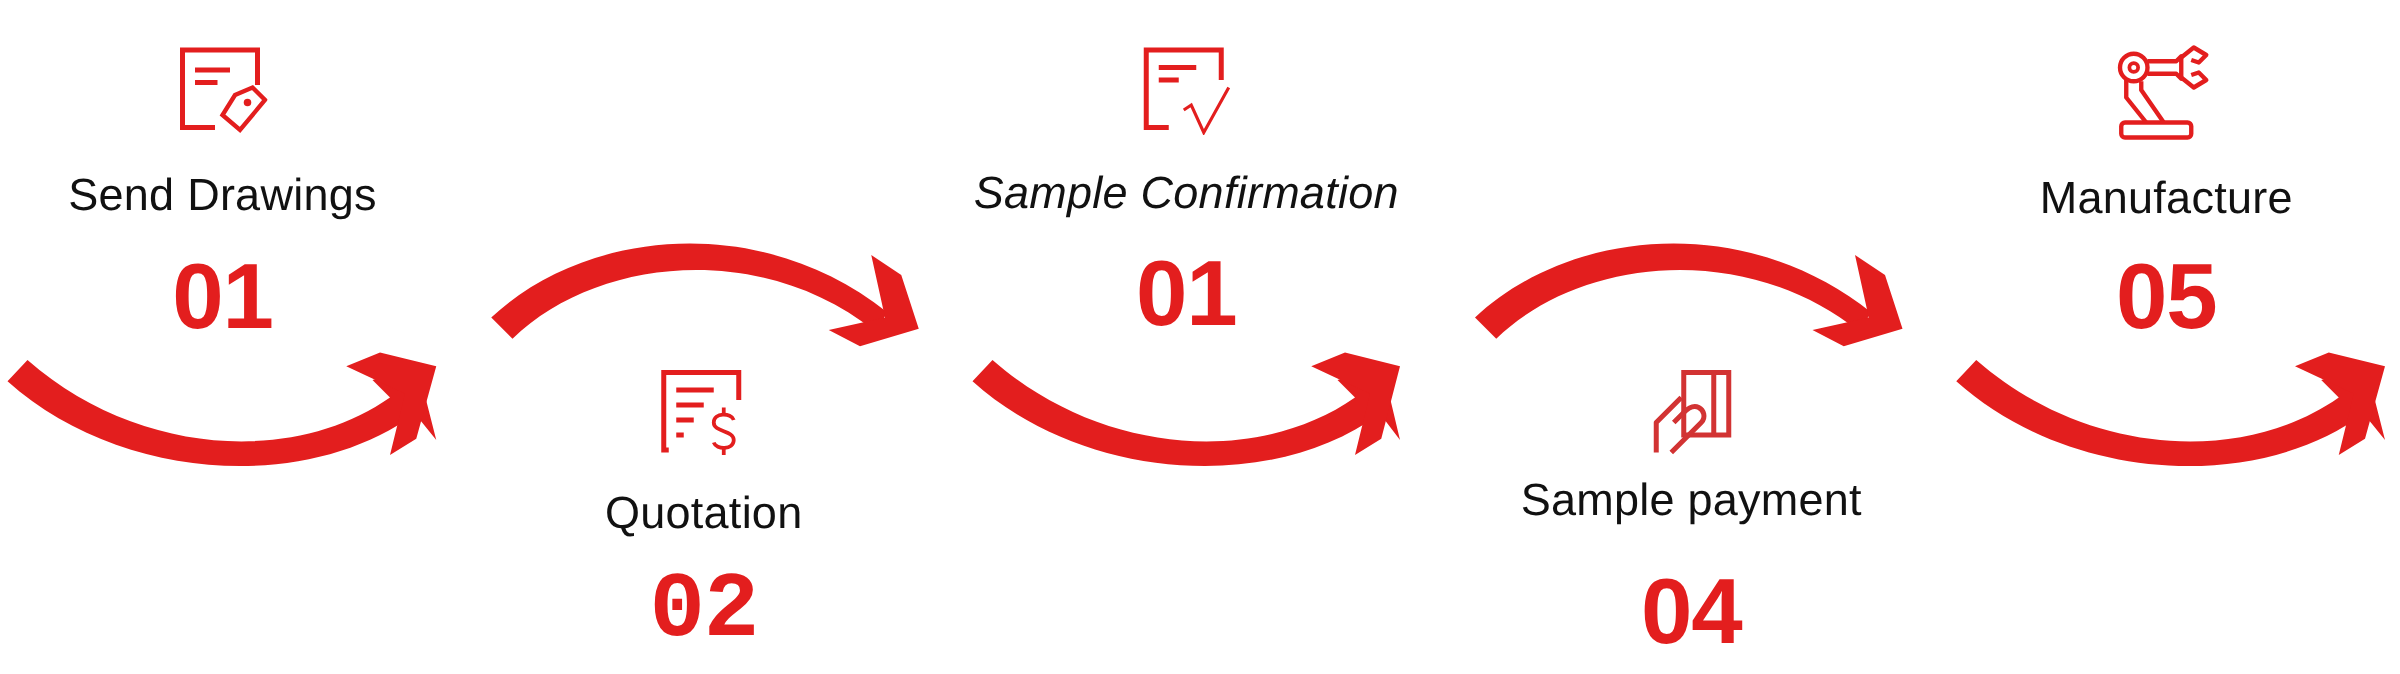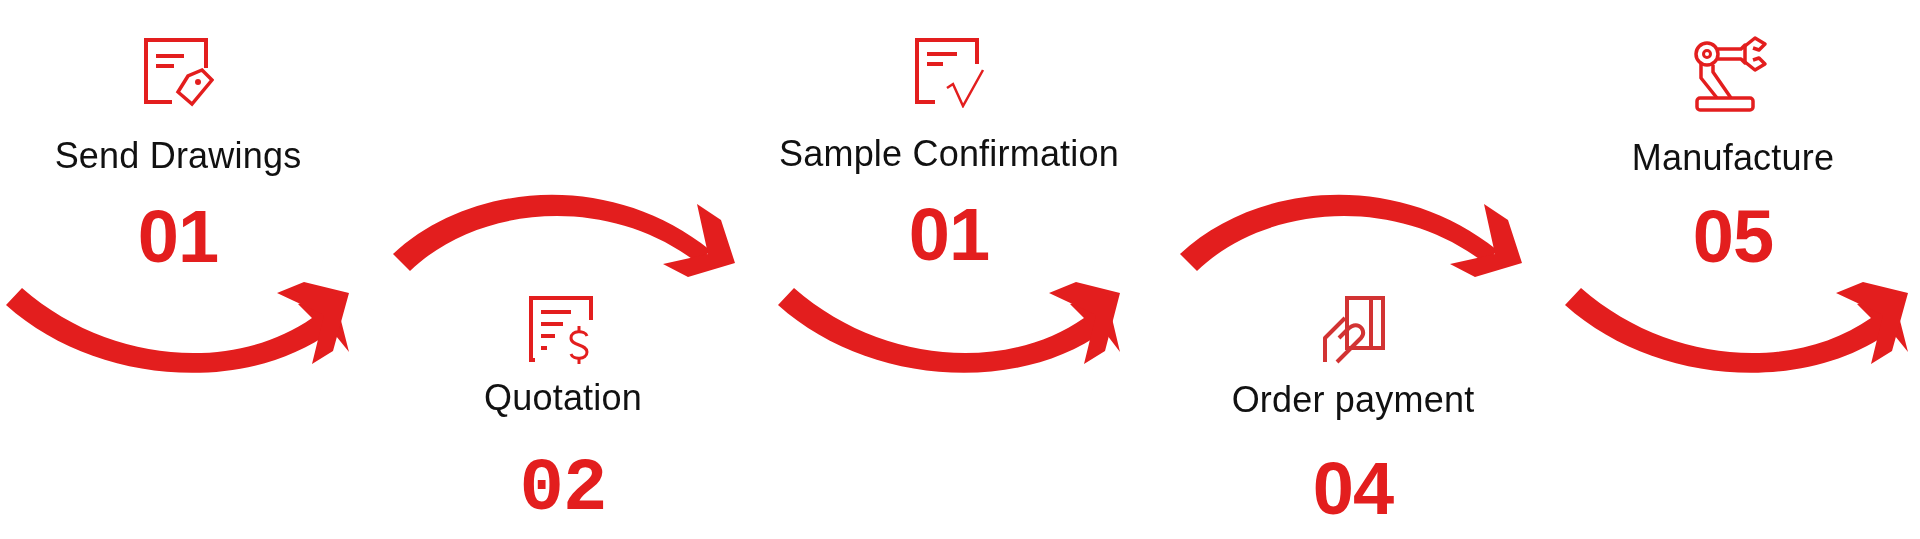--- a/index.html
+++ b/index.html
@@ -71,47 +71,47 @@
         <path d="M 8 66 L 4 66 L 4 4 L 64 4 L 64 26" fill="none" stroke="#E31E1E" stroke-width="4"></path>
         <line x1="14" y1="18" x2="44" y2="18" stroke="#E31E1E" stroke-width="4"></line>
         <line x1="14" y1="30" x2="36" y2="30" stroke="#E31E1E" stroke-width="4"></line>
         <line x1="14" y1="42" x2="28" y2="42" stroke="#E31E1E" stroke-width="4"></line>
         <line x1="14" y1="54" x2="20" y2="54" stroke="#E31E1E" stroke-width="4"></line>
         <path d="M 60 42 C 58 36, 44 36, 44 44 C 44 52, 60 50, 60 58 C 60 66, 46 66, 44 60" fill="none" stroke="#E31E1E" stroke-width="3"></path>
         <line x1="52" y1="32" x2="52" y2="38" stroke="#E31E1E" stroke-width="3"></line>
         <line x1="52" y1="64" x2="52" y2="70" stroke="#E31E1E" stroke-width="3"></line>
       </svg>
     </div>
-    <div class="label" style="top:380px;">Quotation</div>
+    <div class="label" style="top:392px;">Quotation</div>
     <div class="num" style="top:452px;font-family:Liberation Mono, monospace;">02</div>
   </div>
 
   <div class="step" style="left:949px; top:0;">
     <div class="icon" style="top:36px;">
       <svg viewBox="0 0 72 72">
         <path d="M 22 66 L 4 66 L 4 4 L 64 4 L 64 28" fill="none" stroke="#E31E1E" stroke-width="4"></path>
         <line x1="14" y1="18" x2="44" y2="18" stroke="#E31E1E" stroke-width="4"></line>
         <line x1="14" y1="28" x2="30" y2="28" stroke="#E31E1E" stroke-width="4"></line>
         <polyline points="34,52 40,48 50,70 70,34" fill="none" stroke="#E31E1E" stroke-width="2.5"></polyline>
       </svg>
     </div>
-    <div class="label" style="top:136px;">Sample Confirmation</div>
+    <div class="label" style="top:136px;font-style:italic;">Sample Confirmation</div>
     <div class="num" style="top:198px;">01</div>
   </div>
 
   <div class="step" style="left:1353px; top:0;">
     <div class="icon" style="top:294px;">
       <svg viewBox="0 0 72 72">
         <rect x="30" y="4" width="36" height="50" fill="none" stroke="#D23333" stroke-width="4"></rect>
         <line x1="54" y1="4" x2="54" y2="54" stroke="#D23333" stroke-width="4"></line>
         <path d="M 28 24 L 8 44 L 8 68" fill="none" stroke="#D23333" stroke-width="4" stroke-linejoin="round"></path>
         <path d="M 20 68 L 44 44 C 48 40, 46 34, 42 32 C 38 30, 34 32, 30 36 L 22 44" fill="none" stroke="#D23333" stroke-width="4" stroke-linejoin="round"></path>
       </svg>
     </div>
-    <div class="label" style="top:382px;">Order payment</div>
+    <div class="label" style="top:382px;">Sample payment</div>
     <div class="num" style="top:452px;">04</div>
   </div>
 
   <div class="step" style="left:1733px; top:0;">
     <div class="icon" style="top:34px; width:80px; height:80px;">
       <svg viewBox="0 0 80 80">
         <circle cx="14" cy="20" r="11" fill="none" stroke="#E31E1E" stroke-width="3.5"></circle>
         <circle cx="14" cy="20" r="3.5" fill="none" stroke="#E31E1E" stroke-width="3"></circle>
         <path d="M 25 15 L 48 15 L 52 11 L 52 29 L 48 25 L 25 25" fill="none" stroke="#E31E1E" stroke-width="3.5" stroke-linejoin="round"></path>
         <path d="M 52 12 L 62 4 L 72 10 L 66 16 L 60 14" fill="none" stroke="#E31E1E" stroke-width="3.5" stroke-linejoin="round"></path>

